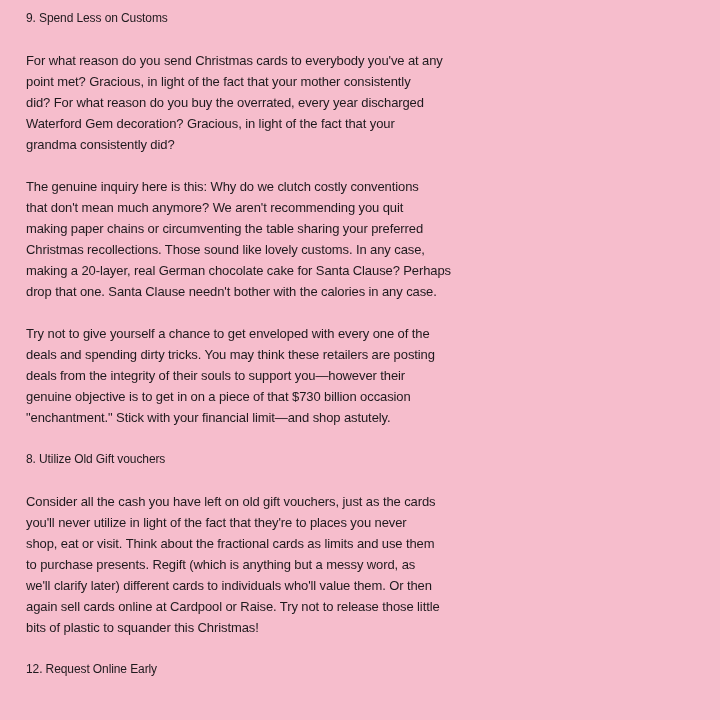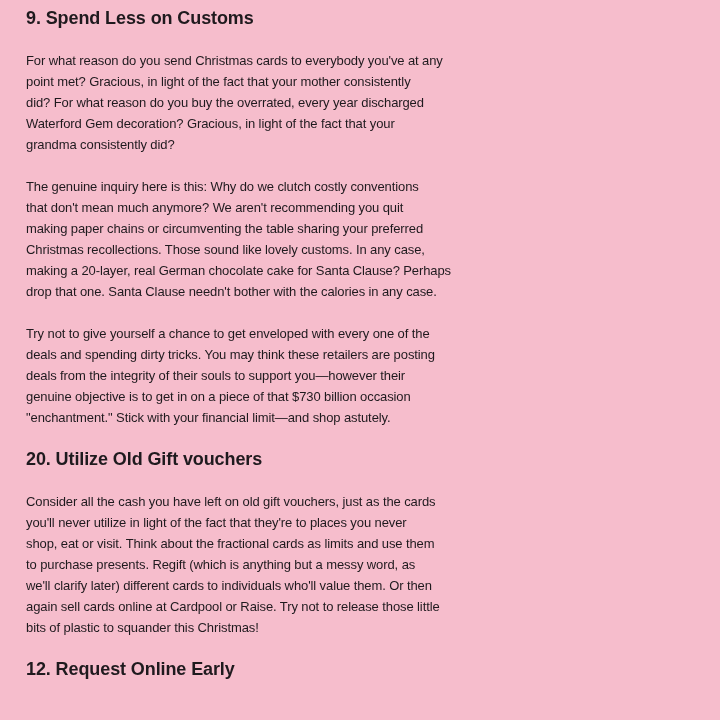--- a/index.html
+++ b/index.html
@@ -16,23 +16,23 @@
   .doc {
     box-sizing: border-box;
     width: 720px;
     height: 720px;
     padding: 8px 26px 0 26px;
     overflow: hidden;
     color: #1f1a1e;
   }
   .doc h2 {
     margin: 0 0 21px 0;
-    font-size: 18px;
+    font-size: 12px;
     line-height: 21px;
-    font-weight: bold;
+    font-weight: normal;
     letter-spacing: -0.1px;
   }
   .doc p {
     margin: 0 0 21px 0;
     font-size: 13px;
     line-height: 21px;
     white-space: pre-line;
     letter-spacing: -0.1px;
   }
 </style>
@@ -56,21 +56,21 @@
 making a 20-layer, real German chocolate cake for Santa Clause? Perhaps
 drop that one. Santa Clause needn't bother with the calories in any case.</p>
 
 
   <p>Try not to give yourself a chance to get enveloped with every one of the
 deals and spending dirty tricks. You may think these retailers are posting
 deals from the integrity of their souls to support you—however their
 genuine objective is to get in on a piece of that $730 billion occasion
 "enchantment." Stick with your financial limit—and shop astutely.</p>
 
-  <h2>20. Utilize Old Gift vouchers</h2>
+  <h2>8. Utilize Old Gift vouchers</h2>
 
   <p>Consider all the cash you have left on old gift vouchers, just as the cards
 you'll never utilize in light of the fact that they're to places you never
 shop, eat or visit. Think about the fractional cards as limits and use them
 to purchase presents. Regift (which is anything but a messy word, as
 we'll clarify later) different cards to individuals who'll value them. Or then
 again sell cards online at Cardpool or Raise. Try not to release those little
 bits of plastic to squander this Christmas!</p>
 
   <h2>12. Request Online Early</h2>

